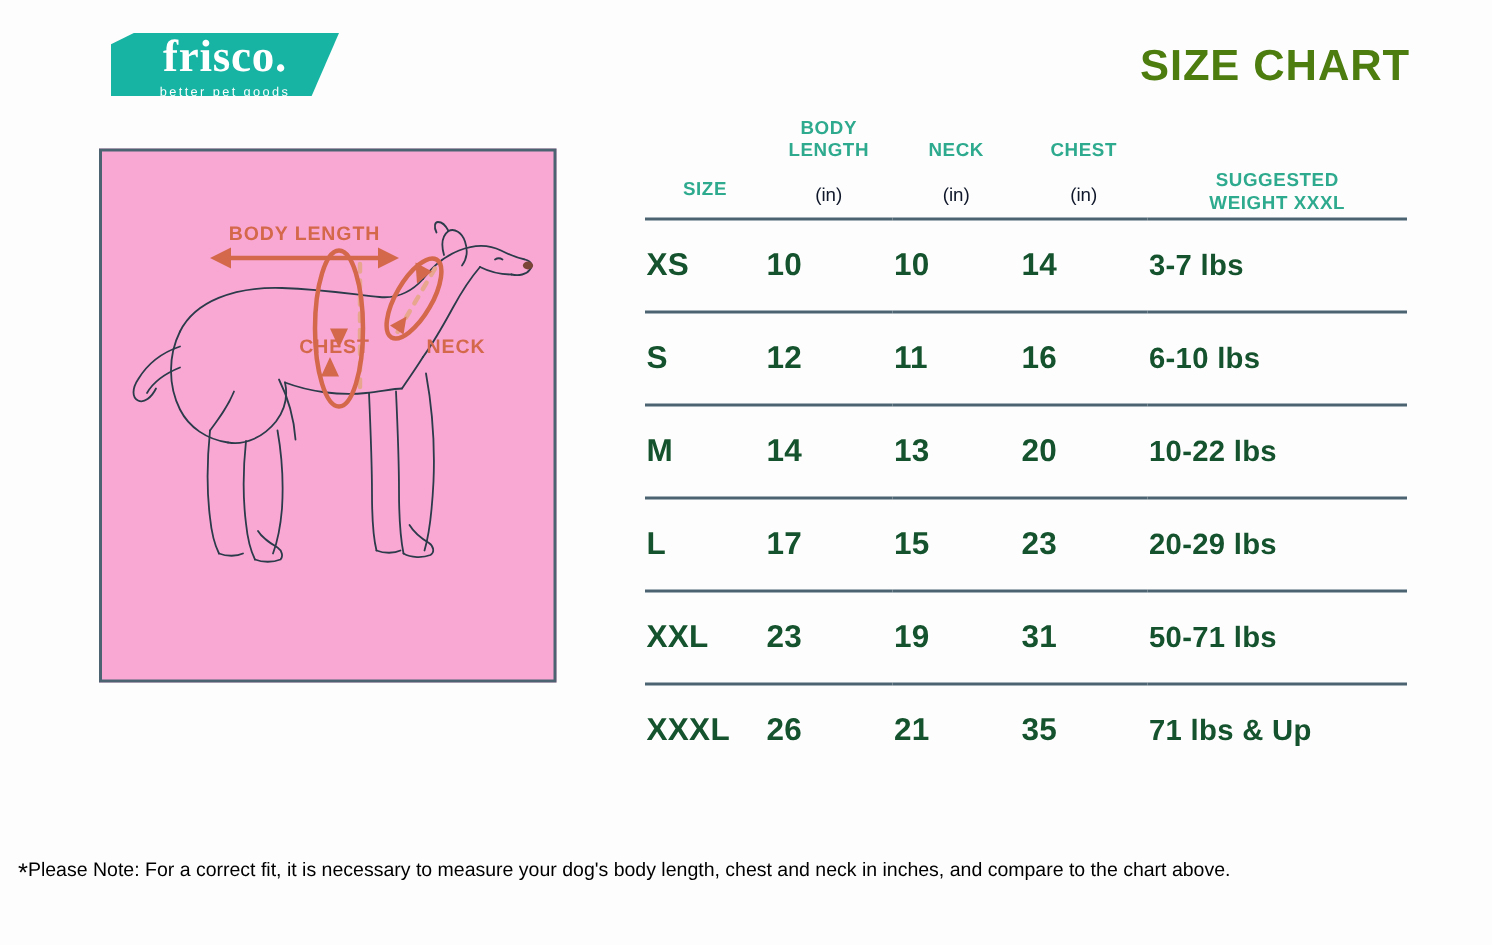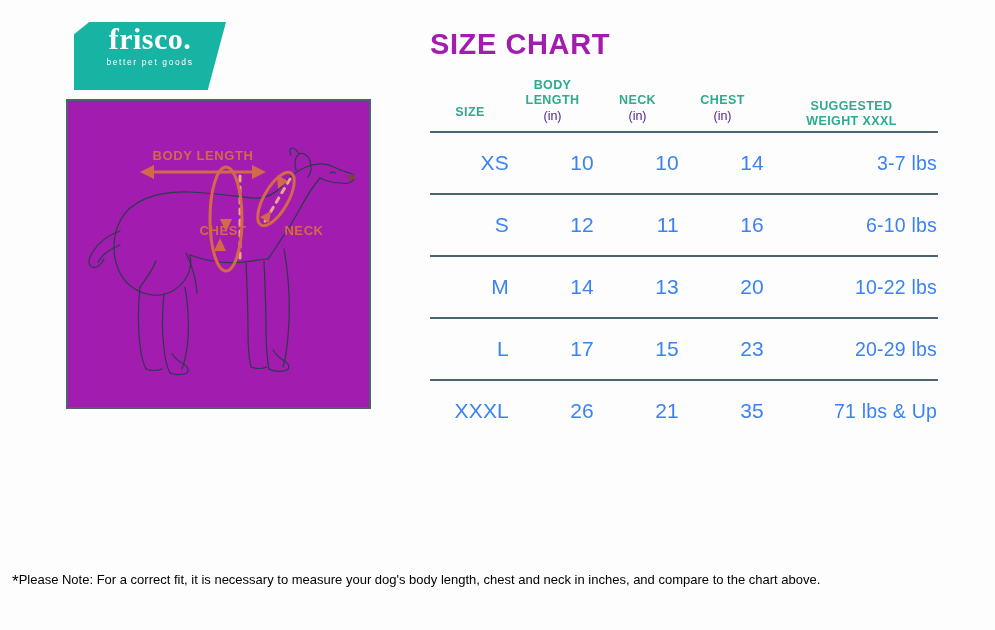--- a/index.html
+++ b/index.html
@@ -18,26 +18,27 @@
     background: #fdfdfd;
     overflow: hidden;
   }
 
   
   .logo-banner {
     position: absolute;
     left: 74px;
     top: 22px;
     width: 152px;
-    height: 68px;
+    height: 42px;
     background: #17b3a3;
     clip-path: polygon(10% 0%, 100% 0%, 88% 100%, 0% 100%, 0% 18%);
     display: flex;
     flex-direction: column;
     align-items: center;
+    justify-content: center;
   }
   .logo-word {
     color: #ffffff;
     font-family: "Liberation Serif", serif;
     font-size: 30px;
     font-weight: 700;
     letter-spacing: 0.5px;
     line-height: 1;
     margin-top: 2px;
   }
@@ -48,35 +49,35 @@
     line-height: 1;
     margin-top: 4px;
   }
 
   
   .diagram-box {
     position: absolute;
     left: 66px;
     top: 99px;
     width: 305px;
-    height: 310px;
+    height: 356px;
     border: 2px solid #4c6472;
-    background: #a21caf;
+    background: #f9a8d4;
     box-sizing: border-box;
   }
   .diagram-box svg { display: block; }
 
   
   .chart-title {
     position: absolute;
     left: 430px;
     top: 28px;
     width: 510px;
-    text-align: left;
-    color: #a21caf;
+    text-align: right;
+    color: #4d7c0f;
     font-size: 29px;
     font-weight: 700;
     letter-spacing: 0.6px;
   }
 
   
   .table-wrap {
     position: absolute;
     left: 430px;
     top: 78px;
@@ -101,32 +102,32 @@
     line-height: 1.18;
     text-align: center;
     vertical-align: bottom;
     padding: 0 0 8px 0;
     border-bottom: 2.5px solid #4c6472;
   }
   thead th .unit {
     display: block;
     font-weight: 400;
     font-size: 12.5px;
-    color: #4c1d95;
+    color: #0f172a;
     letter-spacing: 0;
-    margin-top: 1px;
+    margin-top: 15px;
   }
   thead th.h-size { padding-bottom: 12px; }
   thead th.h-weight { padding-bottom: 3px; }
 
   tbody td {
-    color: #3b82f6;
+    color: #14532d;
     font-size: 21px;
-    font-weight: 400;
-    text-align: right;
+    font-weight: 700;
+    text-align: left;
     height: 58px;
     border-bottom: 2.5px solid #4c6472;
     letter-spacing: 0.2px;
   }
   tbody tr:last-child td { border-bottom: none; }
   tbody td.c-weight-cell { font-size: 19.5px; }
 
   
   .footnote {
     position: absolute;
@@ -289,20 +290,27 @@
           <td class="c-weight-cell">10-22 lbs</td>
         </tr>
         <tr>
           <td>L</td>
           <td>17</td>
           <td>15</td>
           <td>23</td>
           <td class="c-weight-cell">20-29 lbs</td>
         </tr>
         <tr>
+          <td>XXL</td>
+          <td>23</td>
+          <td>19</td>
+          <td>31</td>
+          <td class="c-weight-cell">50-71 lbs</td>
+        </tr>
+        <tr>
           <td>XXXL</td>
           <td>26</td>
           <td>21</td>
           <td>35</td>
           <td class="c-weight-cell">71 lbs &amp; Up</td>
         </tr>
       </tbody>
     </table>
   </div>
 

